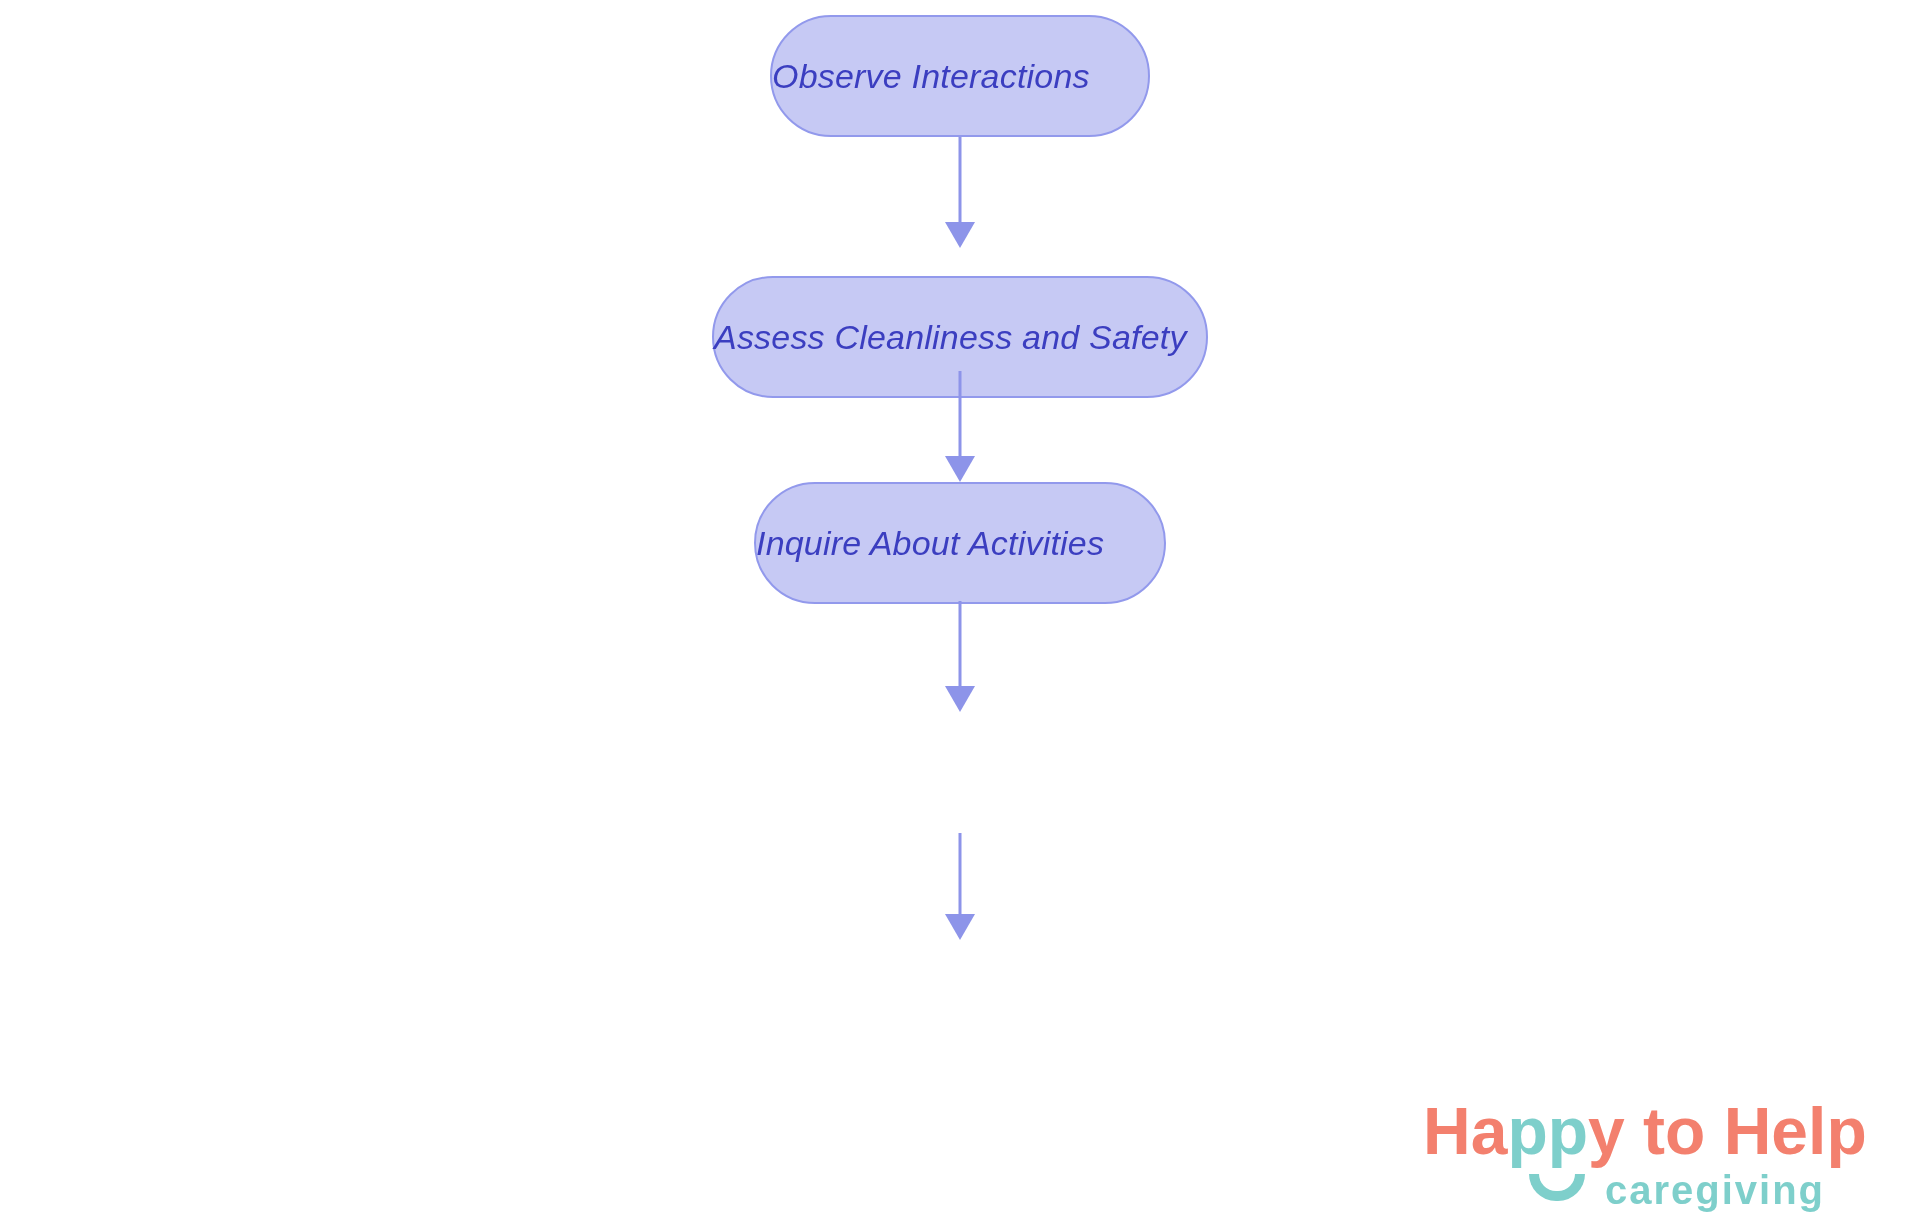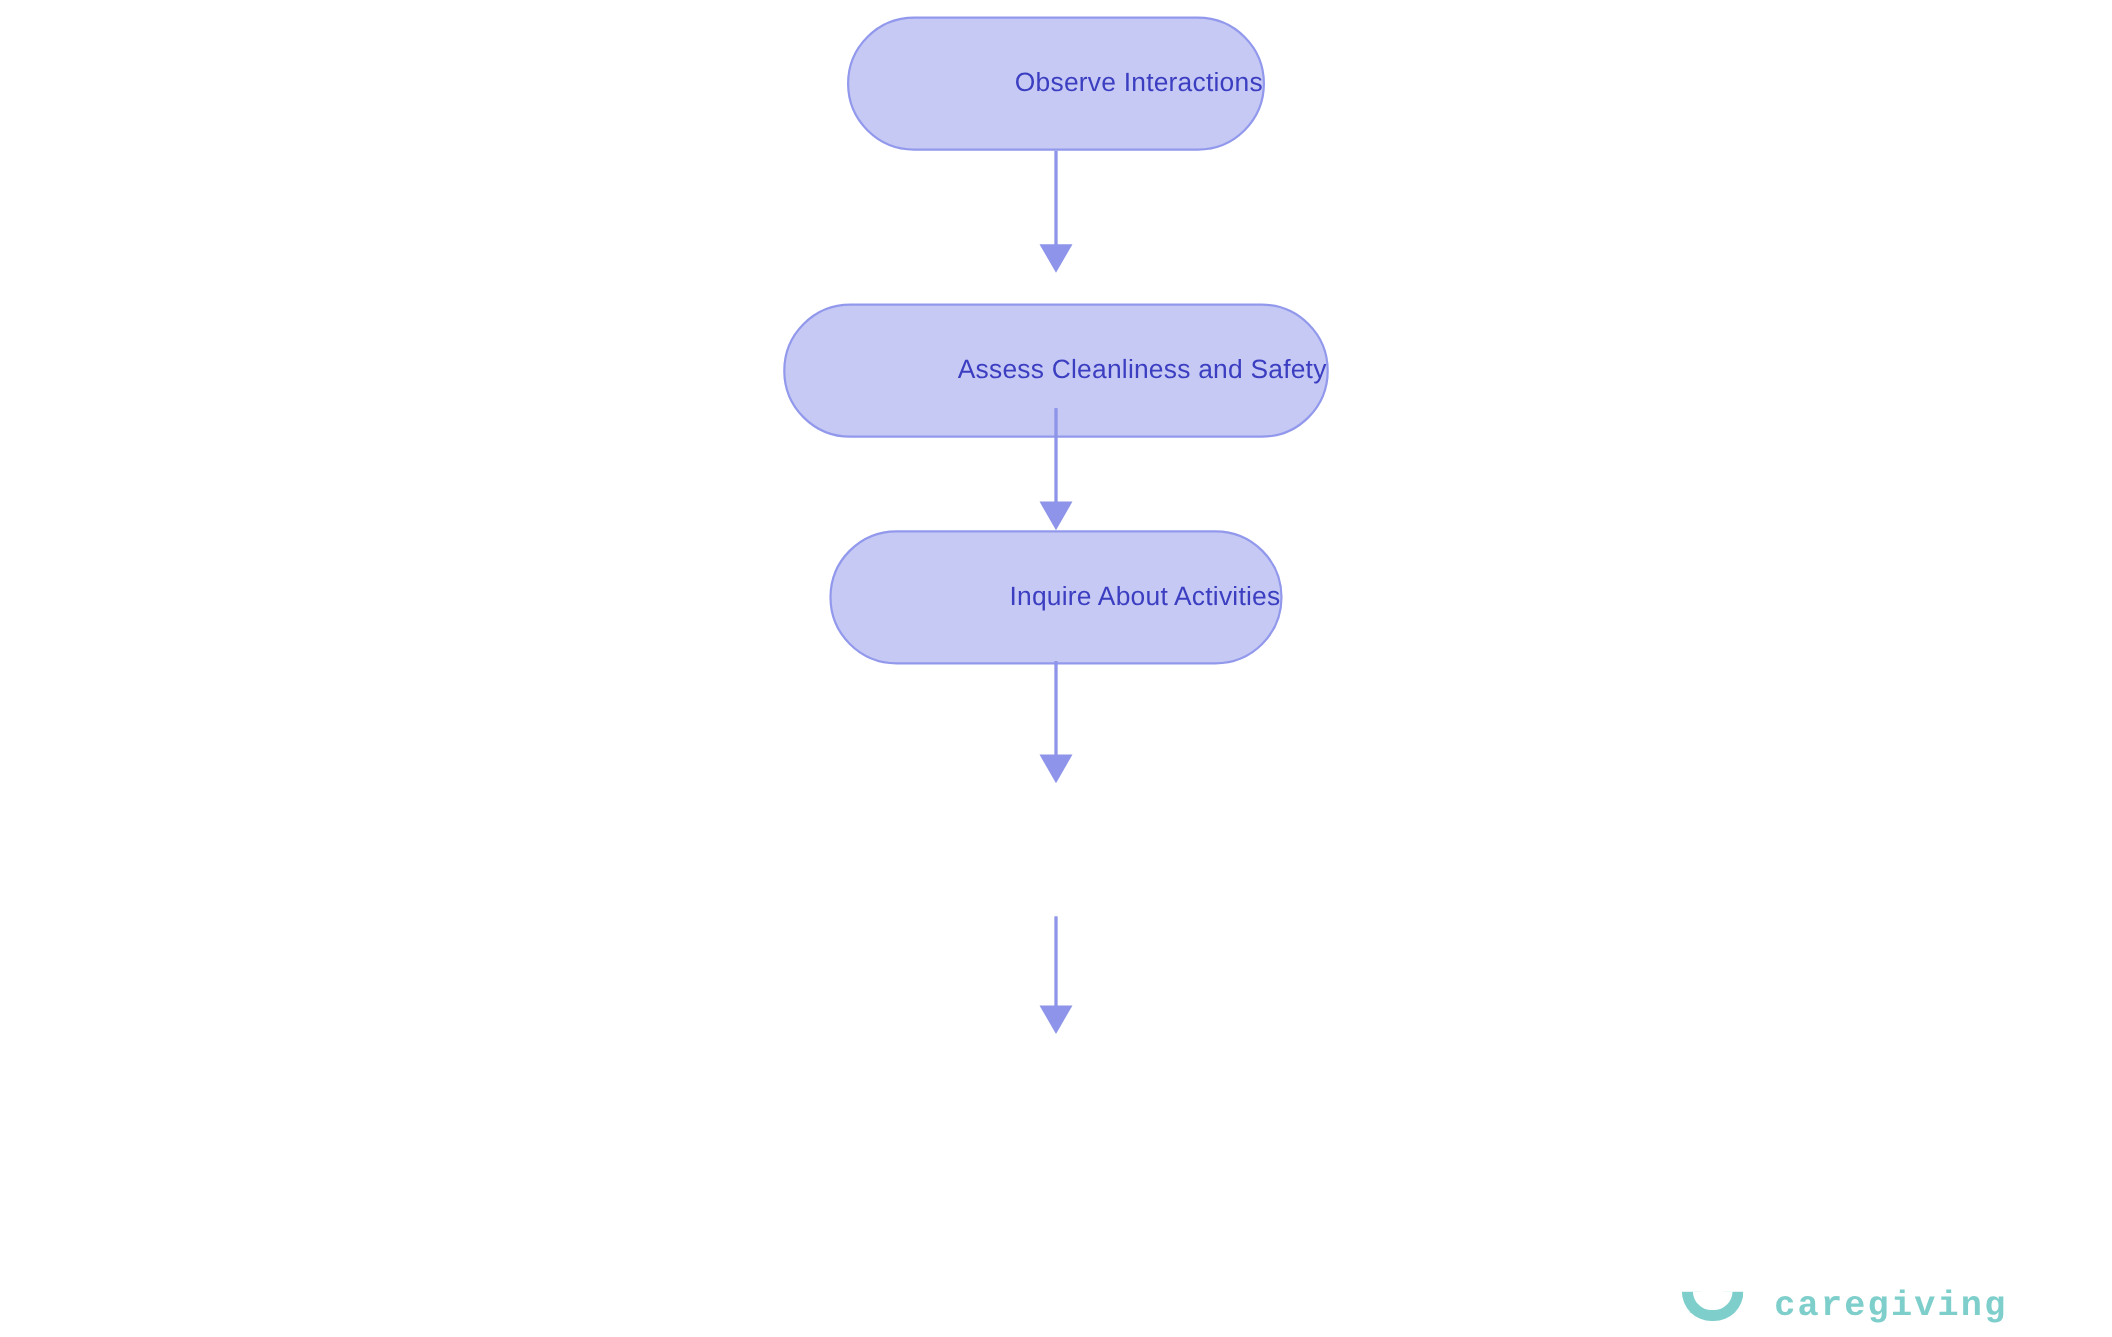--- a/index.html
+++ b/index.html
@@ -19,25 +19,26 @@
   
   .node {
     position: absolute;
     height: 122px;
     box-sizing: border-box;
     background: var(--node-fill, #c6c9f4);
     border: 2px solid var(--node-border, #9299ec);
     border-radius: 61px;
     display: flex;
     align-items: center;
-    justify-content: flex-end;
-    font-size: 24px;
+    justify-content: flex-start;
+    font-size: 34px;
     color: var(--node-text, #3b3ec0);
     white-space: nowrap;
     letter-spacing: 0.2px;
+    font-style: italic;
   }
   .n0 { left: 770px; top: 15px;  width: 380px; }
   .n1 { left: 712px; top: 248px; width: 496px; margin-top: 28px; }
   .n2 { left: 754px; top: 482px; width: 412px; }
   .n3 { left: 763px; top: 712px; width: 394px; }
   .n4 { left: 782px; top: 940px; width: 356px; }
 
   
   .arrow {
     position: absolute;
@@ -95,26 +96,25 @@
     height: 27px;
     box-sizing: border-box;
     border: 10px solid var(--logo-teal, #7ecfcb);
     border-top: none;
     border-radius: 0 0 30px 30px;
   }
   .logo-sub {
     position: absolute;
     top: 70px;
     right: 60px;
-    font-size: 32px;
+    font-size: 40px;
     font-weight: bold;
     letter-spacing: 2px;
     color: var(--logo-teal, #7ecfcb);
     white-space: nowrap;
-    font-family: Liberation Mono, monospace;
   }
 </style>
 </head>
 <body>
 
 <div class="canvas">
 
   <div class="node n0">
     <span>Observe Interactions</span>
   </div>
@@ -143,17 +143,18 @@
   </div>
 
 
   <div class="arrow a3">
     <div class="shaft"></div>
     <div class="head"></div>
   </div>
 
 
   <div class="logo">
+    <div class="logo-main"><span>Ha</span><span class="pp">pp</span><span>y to Help</span></div>
     <div class="logo-smile"></div>
     <div class="logo-sub">caregiving</div>
   </div>
 
 </div>
 
 </body></html>

